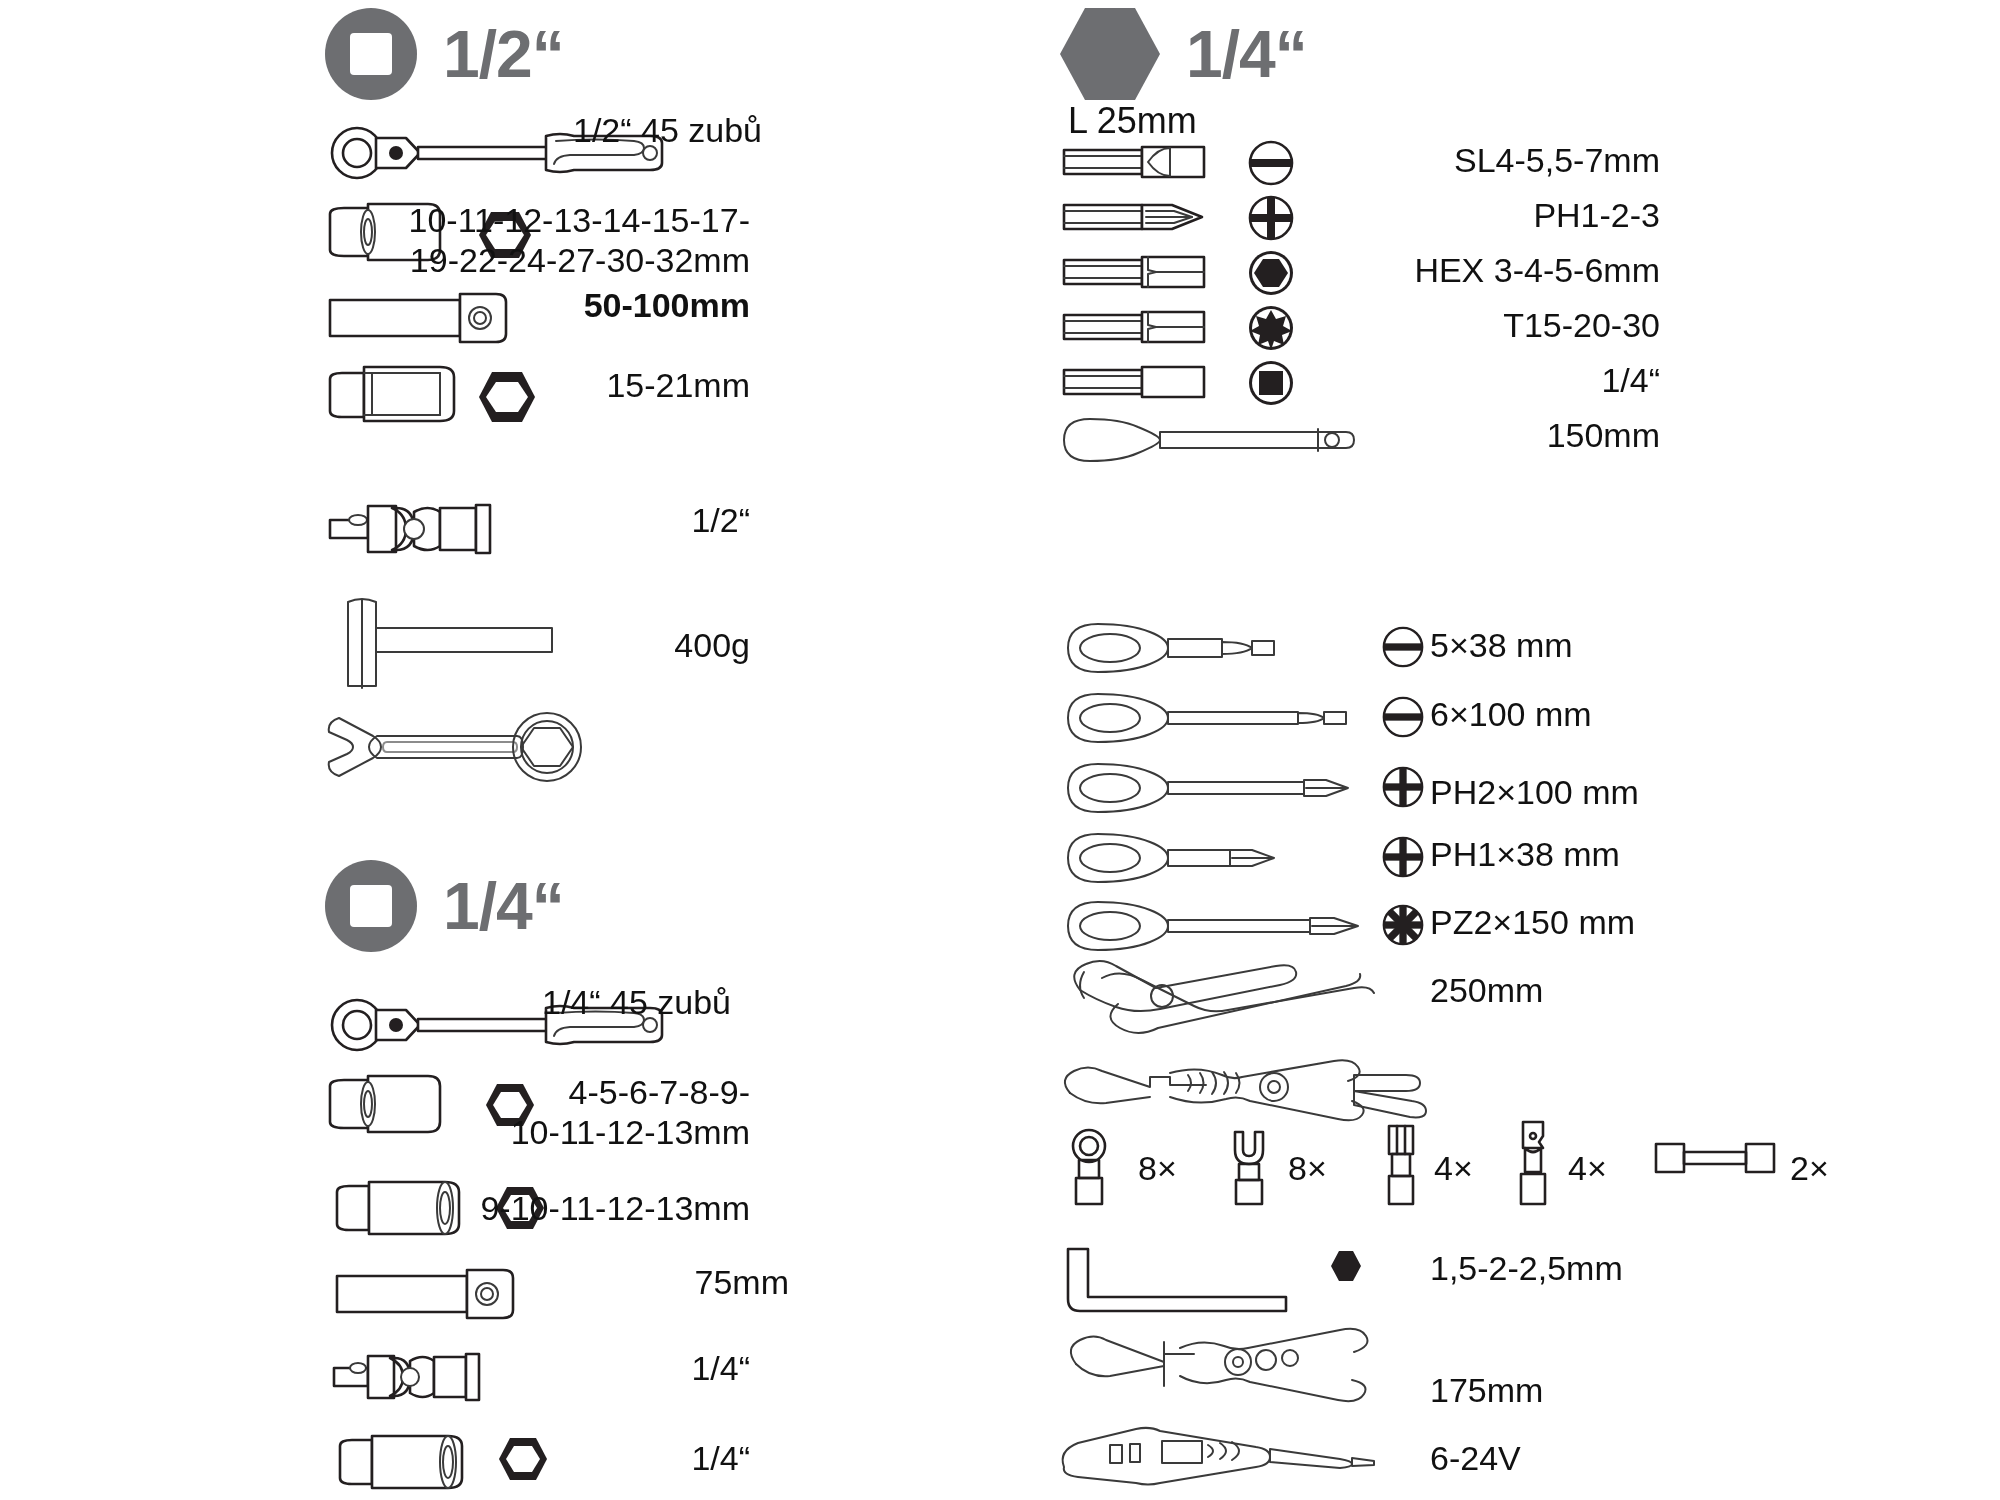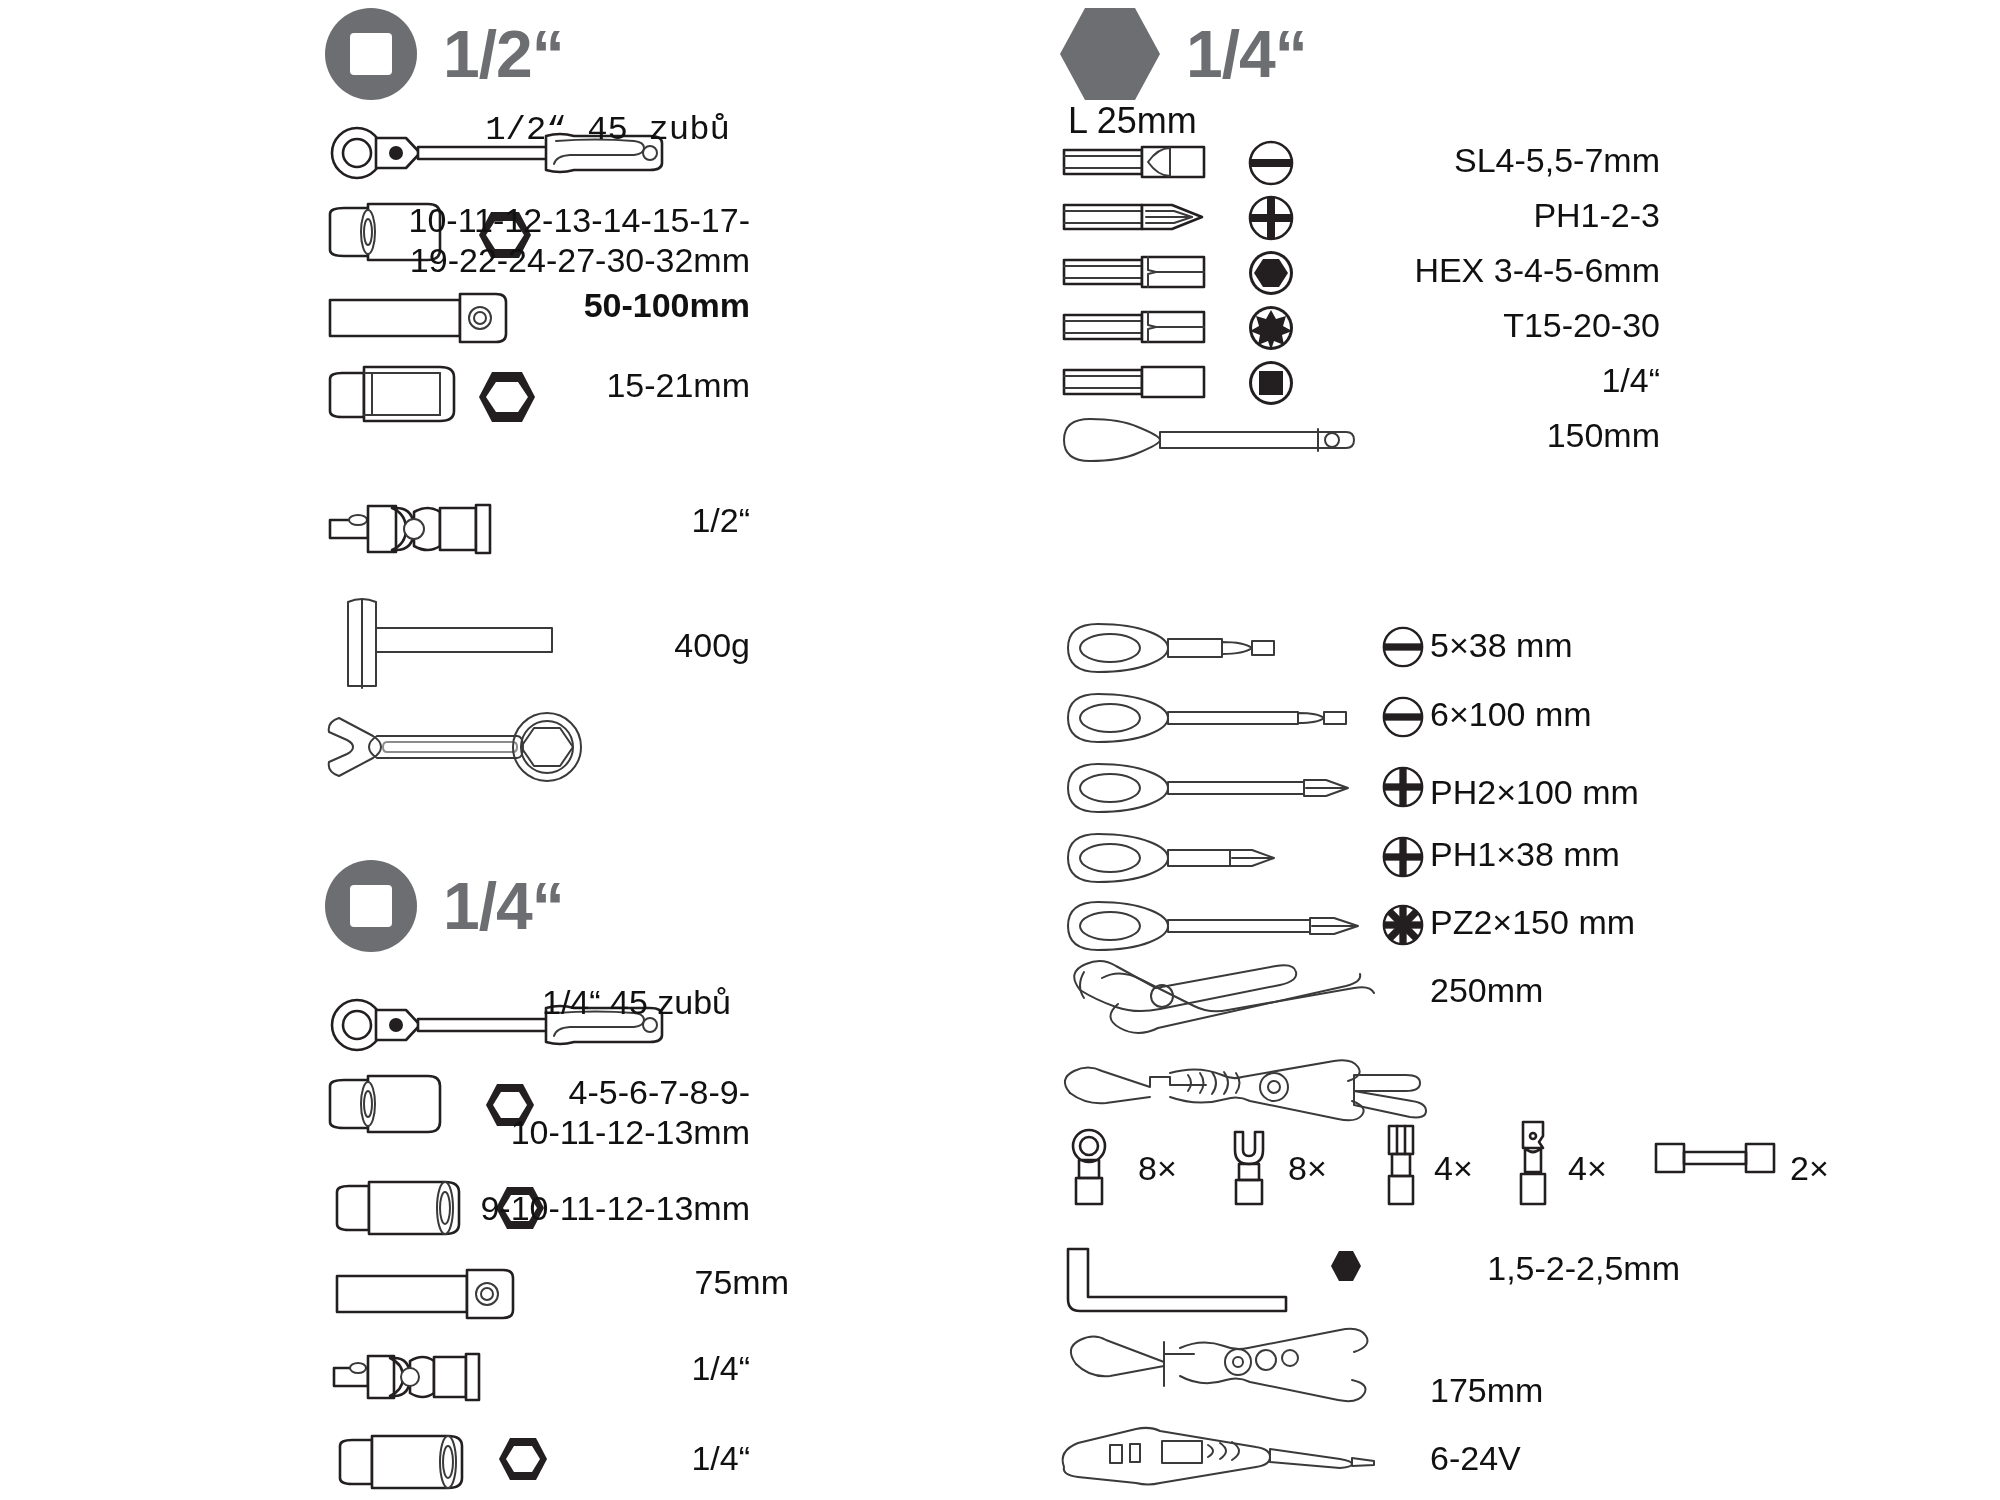--- a/index.html
+++ b/index.html
@@ -66,21 +66,21 @@
       <path class="fillw" d="M4 25 a25 25 0 0 1 25-25 a25 25 0 0 1 25 25 a25 25 0 0 1 -25 25 a25 25 0 0 1 -25 -25z"></path>
       <circle class="fillw" cx="29" cy="25" r="14"></circle>
       <path class="fillw" d="M48 10 l30 0 l14 15 l-14 15 l-30 0z"></path>
       <circle class="solid" cx="68" cy="25" r="7"></circle>
       <path class="fillw" d="M90 19 l130 0 l0 12 l-130 0z"></path>
       <path class="fillw" d="M218 8 q14 -4 28 0 l76 0 q12 0 12 7 l0 20 q0 7 -12 7 l-76 0 q-14 4 -28 0z"></path>
       <path class="ln-t" d="M228 13 q40 -3 78 0 q10 1 10 7 q0 6 -10 7 l-64 0 q-14 1 -16 9"></path>
       <circle class="fillw-t" cx="322" cy="25" r="7"></circle>
     </svg>
   </div>
-  <div class="lbl" style="left:400px; top:110px; width:330px;font-family:Liberation Mono, monospace;">1/2“ 45 zubů</div>
+  <div class="lbl" style="left:432px; top:110px; width:330px;">1/2“ 45 zubů</div>
 
   <div class="art" style="left:328px; top:200px;">
     <svg width="130" height="64" viewBox="0 0 130 64">
       <path class="fillw" d="M2 14 l0 36 q0 6 14 6 l24 0 l0 -48 l-24 0 q-14 0 -14 6z"></path>
       <path class="fillw" d="M40 4 l60 0 q12 0 12 10 l0 36 q0 10 -12 10 l-60 0z"></path>
       <ellipse class="fillw-t" cx="40" cy="32" rx="7" ry="22"></ellipse>
       <ellipse class="ln-t" cx="40" cy="32" rx="4" ry="13"></ellipse>
     </svg>
   </div>
   <div class="art" style="left:478px; top:210px;">
@@ -514,21 +514,21 @@
   <div class="art" style="left:1062px; top:1245px;">
     <svg width="230" height="70" viewBox="0 0 230 70">
       <path class="ln" d="M6 4 l0 50 q0 12 12 12 l206 0 l0 -14 l-198 0 l0 -48z" fill="#fff"></path>
     </svg>
   </div>
   <div class="glyph" style="left:1330px; top:1250px;">
     <svg width="32" height="32" viewBox="0 0 32 32">
       <path class="solid" d="M9 1 L23 1 L31 16 L23 31 L9 31 L1 16 Z"></path>
     </svg>
   </div>
-  <div class="lbl" style="left:1430px; top:1248px; width:250px; text-align:right;">1,5-2-2,5mm</div>
+  <div class="lbl" style="left:1430px; top:1248px; width:250px; text-align:left;">1,5-2-2,5mm</div>
 
   <div class="art" style="left:1062px; top:1320px;">
     <svg width="330" height="90" viewBox="0 0 330 90">
       <path class="ln-t" d="M14 44 q-12 -16 4 -24 q14 -7 26 0 l58 22 l0 -8 l30 0" fill="#fff"></path>
       <path class="ln-t" d="M14 44 q14 14 34 12 l54 -10" fill="#fff"></path>
       <path class="ln-t" d="M118 28 q22 -10 44 -2 q12 5 24 2 l92 -18 q20 -4 26 6 q6 10 -12 16" fill="#fff"></path>
       <path class="ln-t" d="M118 56 q22 12 46 4 q12 -4 24 2 l88 18 q20 4 26 -6 q6 -10 -12 -14" fill="#fff"></path>
       <circle class="ln-t" cx="176" cy="42" r="13" fill="#fff"></circle>
       <circle class="ln-t" cx="176" cy="42" r="5" fill="#fff"></circle>
       <circle class="ln-t" cx="204" cy="40" r="10" fill="#fff"></circle>

